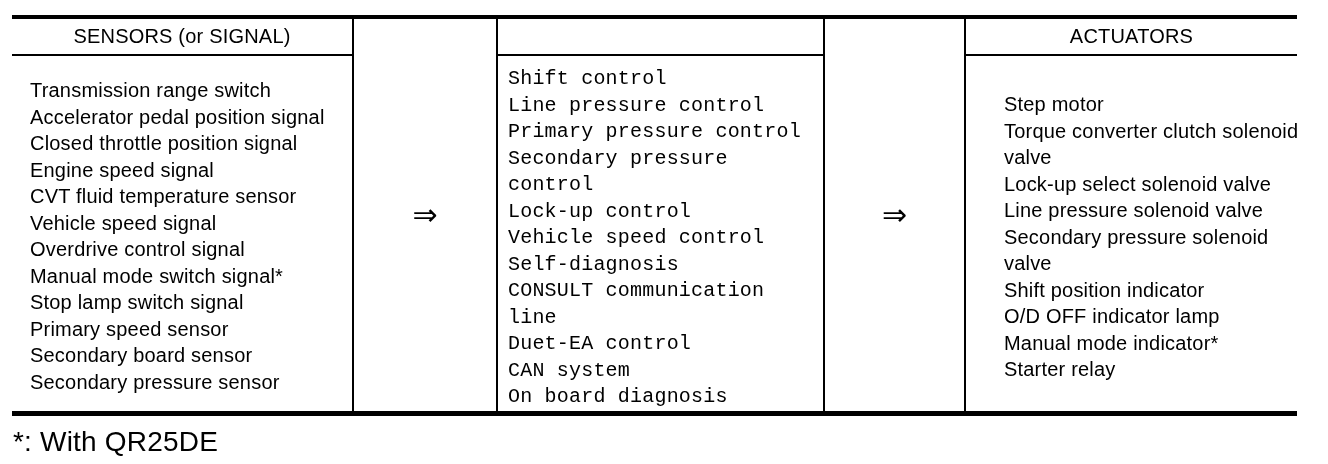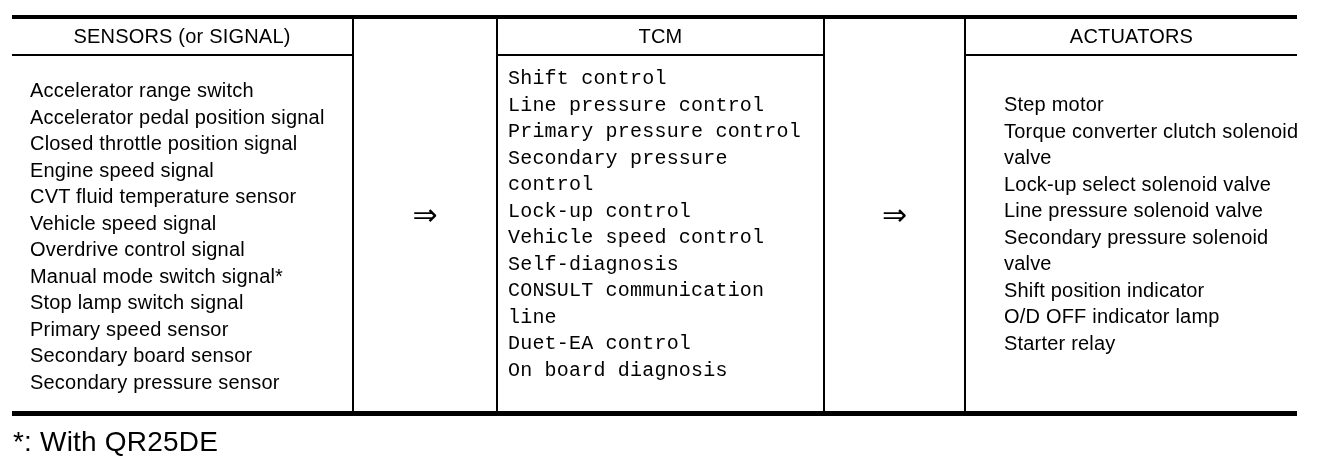--- a/index.html
+++ b/index.html
@@ -88,25 +88,24 @@
   <div class="hline line-bottom"></div>
   <div class="vline v-sensors-right"></div>
   <div class="vline v-tcm-left"></div>
   <div class="vline v-tcm-right"></div>
   <div class="vline v-actuators-left"></div>
   <div class="hsep sep-sensors"></div>
   <div class="hsep sep-tcm"></div>
   <div class="hsep sep-actuators"></div>
 
   <div class="hdr hdr-sensors">SENSORS (or SIGNAL)</div>
-  <div class="hdr hdr-tcm">TCM</div>
   <div class="hdr hdr-actuators">ACTUATORS</div>
 
   <div class="list list-sensors">
-      <div>Accelerator range switch</div>
+      <div>Transmission range switch</div>
       <div>Accelerator pedal position signal</div>
       <div>Closed throttle position signal</div>
       <div>Engine speed signal</div>
       <div>CVT fluid temperature sensor</div>
       <div>Vehicle speed signal</div>
       <div>Overdrive control signal</div>
       <div>Manual mode switch signal*</div>
       <div>Stop lamp switch signal</div>
       <div>Primary speed sensor</div>
       <div>Secondary board sensor</div>
@@ -115,30 +114,32 @@
   <div class="list list-tcm">
       <div>Shift control</div>
       <div>Line pressure control</div>
       <div>Primary pressure control</div>
       <div>Secondary pressure control</div>
       <div>Lock-up control</div>
       <div>Vehicle speed control</div>
       <div>Self-diagnosis</div>
       <div>CONSULT communication line</div>
       <div>Duet-EA control</div>
+      <div>CAN system</div>
       <div>On board diagnosis</div>
     </div>
   <div class="list list-actuators">
       <div>Step motor</div>
       <div>Torque converter clutch solenoid valve</div>
       <div>Lock-up select solenoid valve</div>
       <div>Line pressure solenoid valve</div>
       <div>Secondary pressure solenoid valve</div>
       <div>Shift position indicator</div>
       <div>O/D OFF indicator lamp</div>
+      <div>Manual mode indicator*</div>
       <div>Starter relay</div>
     </div>
 
   <div class="arrow arrow-1">⇒</div>
   <div class="arrow arrow-2">⇒</div>
 
   <div class="footnote">*: With QR25DE</div>
 
 </div>
 

